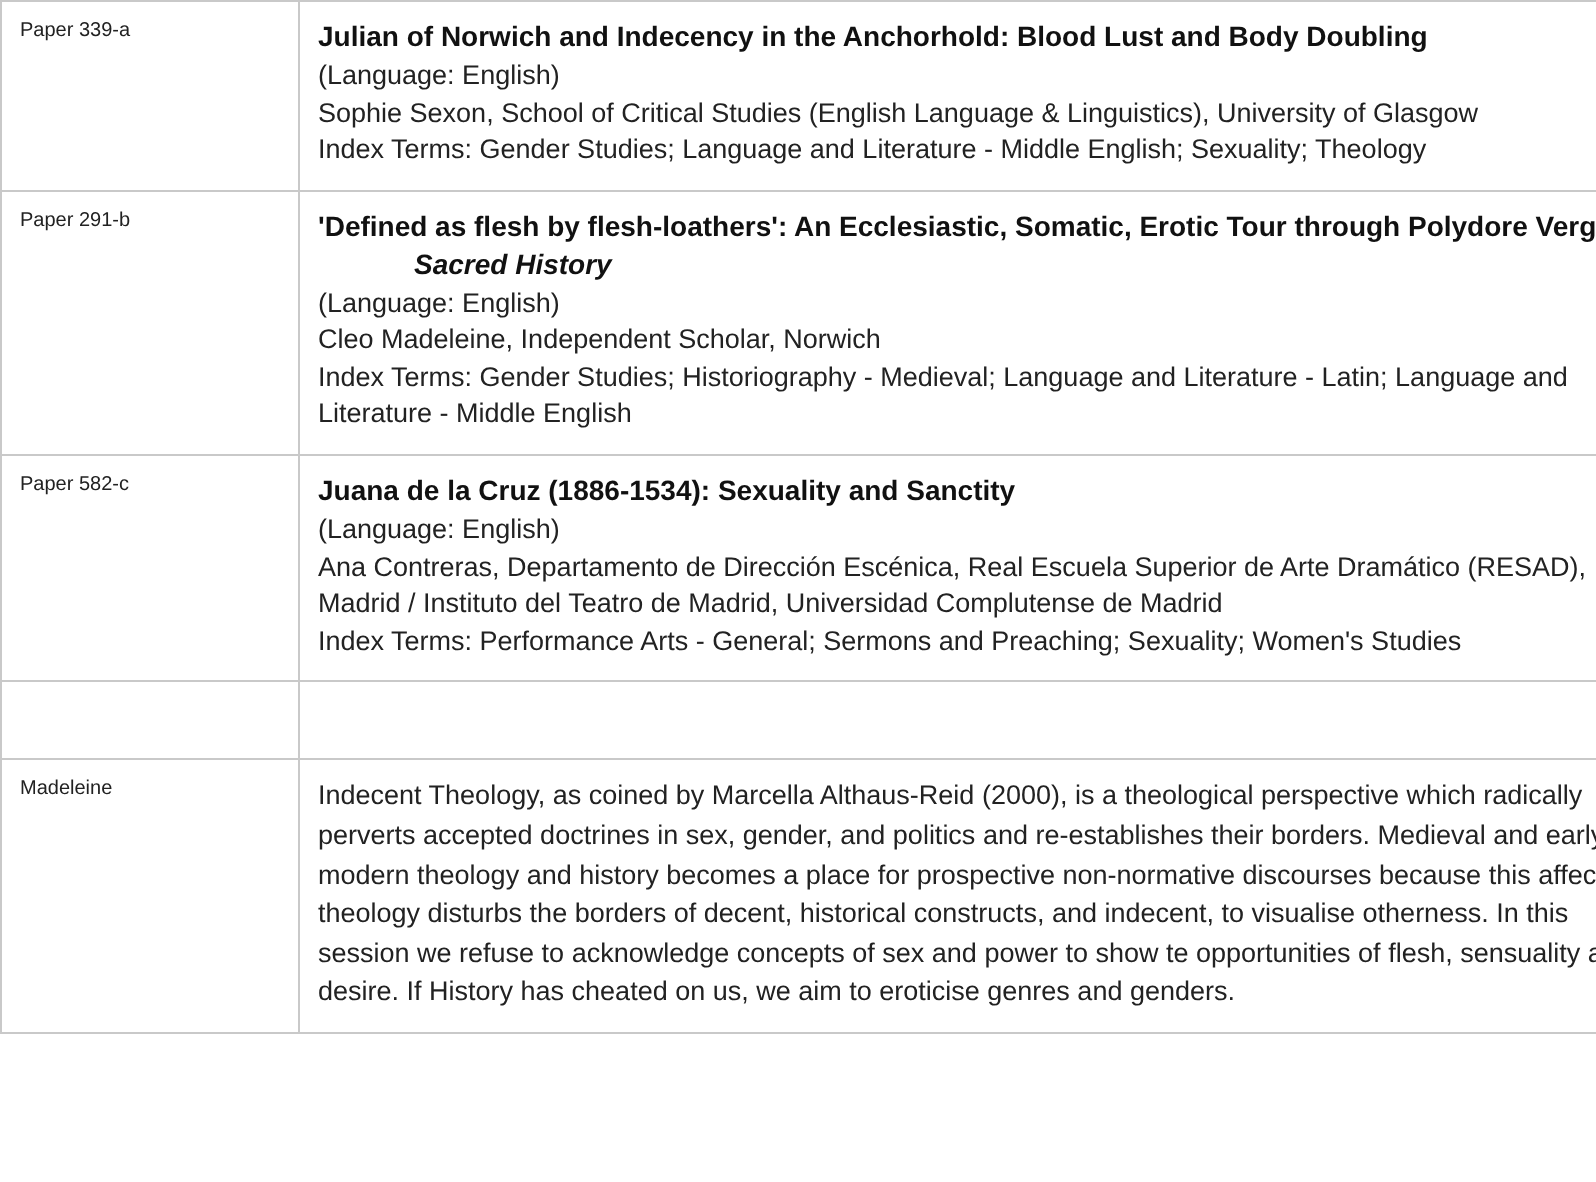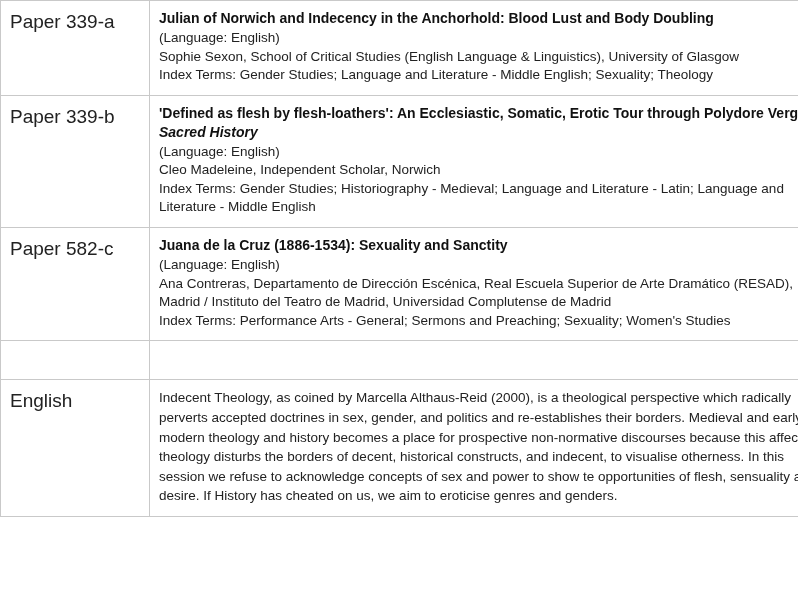--- a/index.html
+++ b/index.html
@@ -20,36 +20,37 @@
     table-layout: fixed;
   }
   table.paper-table td {
     border: 1px solid #c9c9c9;
     vertical-align: top;
     padding: 8px 9px 10px 9px;
     line-height: 1.38;
   }
   td.label-cell {
     width: 130px;
-    font-size: 19px;
+    font-size: 10px;
     color: #222;
     padding-top: 9px;
   }
   td.content-cell {
     width: 666px;
   }
   .paper-title {
     font-weight: bold;
     font-size: 14px;
     color: #111;
     margin: 0 0 1px 0;
     line-height: 1.35;
   }
   .paper-title .italic {
     font-style: italic;
+    margin-left: 48px;
   }
   .meta-line {
     margin: 0;
     line-height: 1.38;
   }
   .spacer-row td {
     height: 20px;
     padding: 0;
   }
   .abstract-cell p {
@@ -68,21 +69,21 @@
     <tr>
       <td class="label-cell">Paper 339-a</td>
       <td class="content-cell">
         <div class="paper-title"><span>Julian of Norwich and Indecency in the Anchorhold: Blood Lust and Body Doubling</span><span class="italic"></span><span></span></div>
         <div class="meta-line">(Language: English)</div>
         <div class="meta-line">Sophie Sexon, School of Critical Studies (English Language &amp; Linguistics), University of Glasgow</div>
         <div class="meta-line">Index Terms: Gender Studies; Language and Literature - Middle English; Sexuality; Theology</div>
       </td>
     </tr>
     <tr>
-      <td class="label-cell">Paper 339-b</td>
+      <td class="label-cell">Paper 291-b</td>
       <td class="content-cell">
         <div class="paper-title"><span>'Defined as flesh by flesh-loathers': An Ecclesiastic, Somatic, Erotic Tour through Polydore Vergil's </span><span class="italic">Sacred History</span><span></span></div>
         <div class="meta-line">(Language: English)</div>
         <div class="meta-line">Cleo Madeleine, Independent Scholar, Norwich</div>
         <div class="meta-line">Index Terms: Gender Studies; Historiography - Medieval; Language and Literature - Latin; Language and Literature - Middle English</div>
       </td>
     </tr>
     <tr>
       <td class="label-cell">Paper 582-c</td>
       <td class="content-cell">
@@ -90,19 +91,19 @@
         <div class="meta-line">(Language: English)</div>
         <div class="meta-line">Ana Contreras, Departamento de Dirección Escénica, Real Escuela Superior de Arte Dramático (RESAD), Madrid / Instituto del Teatro de Madrid, Universidad Complutense de Madrid</div>
         <div class="meta-line">Index Terms: Performance Arts - General; Sermons and Preaching; Sexuality; Women's Studies</div>
       </td>
     </tr>
     <tr class="spacer-row">
       <td class="label-cell"></td>
       <td class="content-cell"></td>
     </tr>
     <tr>
-      <td class="label-cell abstract-label">English</td>
+      <td class="label-cell abstract-label">Madeleine</td>
       <td class="content-cell abstract-cell">
         <p>Indecent Theology, as coined by Marcella Althaus-Reid (2000), is a theological perspective which radically perverts accepted doctrines in sex, gender, and politics and re-establishes their borders. Medieval and early modern theology and history becomes a place for prospective non-normative discourses because this affective theology disturbs the borders of decent, historical constructs, and indecent, to visualise otherness. In this session we refuse to acknowledge concepts of sex and power to show te opportunities of flesh, sensuality and desire. If History has cheated on us, we aim to eroticise genres and genders.</p>
       </td>
     </tr>
   </tbody>
 </table>
 
 </body></html>

